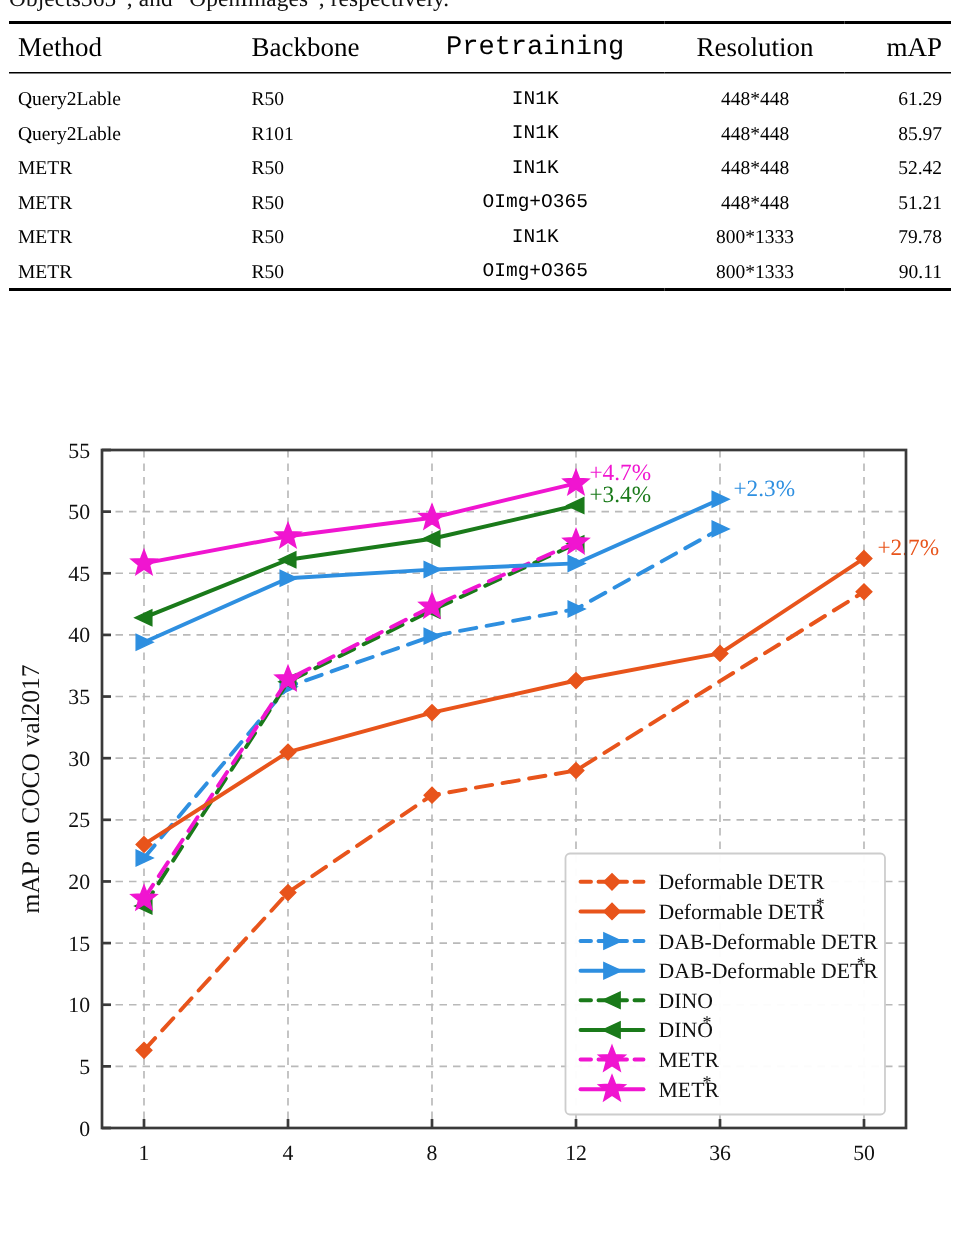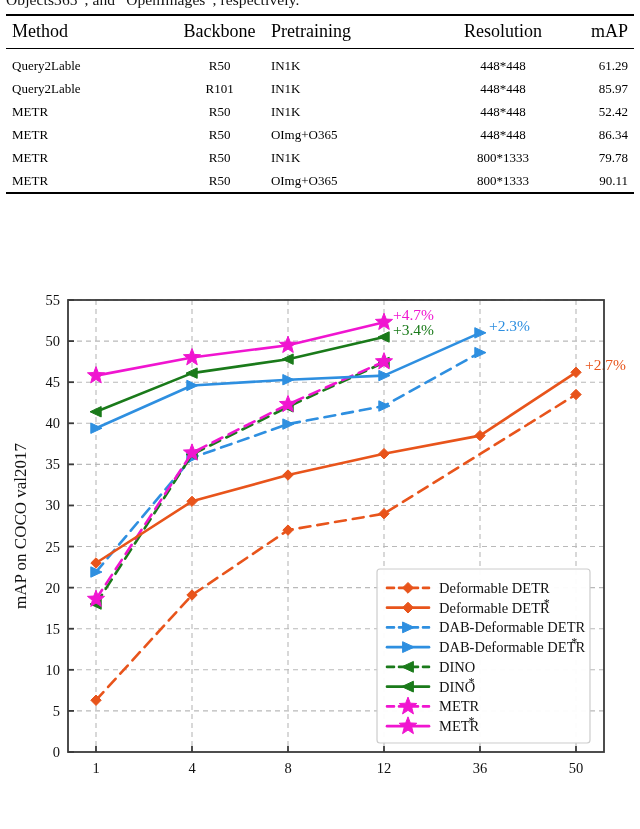--- a/index.html
+++ b/index.html
@@ -19,22 +19,22 @@
   
   .table-wrap{position:absolute;left:6px;top:14px;width:628px;}
   table.tbl{border-collapse:collapse;width:628px;font-size:17px;}
   table.tbl td,table.tbl th{padding:0;font-weight:normal;}
   .rule-top{border-top:2.6px solid #000;}
   .rule-mid{border-top:1.4px solid #000;}
   .rule-bot{border-top:2.6px solid #000;}
   tr.hdr td{padding:5px 0 6px 0;font-size:18px;}
   tr.body-row td{padding:3.5px 0 3.5px 0;font-size:13px;}
   td.c-method{width:160px;text-align:left;padding-left:6px !important;}
-  td.c-backbone{width:104px;text-align:center;font-family:Liberation Serif, serif;}
-  td.c-pretrain{width:176px;}
+  td.c-backbone{width:104px;text-align:left;font-family:Liberation Serif, serif;}
+  td.c-pretrain{width:176px;text-align:center;font-family:Liberation Mono, monospace;}
   td.c-res{width:122px;text-align:center;}
   td.c-map{width:66px;text-align:right;padding-right:6px !important;}
   .bold{font-weight:bold;}
   .spacer-row td{height:5px;padding:0 !important;}
 
   
   .figure{position:absolute;left:0;top:276px;width:640px;height:512px;}
   .plotsvg{display:block;}
 
   
@@ -87,21 +87,21 @@
             <td class="c-backbone">R50</td>
             <td class="c-pretrain">IN1K</td>
             <td class="c-res">448*448</td>
             <td class="c-map">52.42</td>
           </tr>
           <tr class="body-row">
             <td class="c-method">METR</td>
             <td class="c-backbone">R50</td>
             <td class="c-pretrain">OImg+O365</td>
             <td class="c-res">448*448</td>
-            <td class="c-map bold">86.34</td>
+            <td class="c-map bold">51.21</td>
           </tr>
           <tr class="body-row">
             <td class="c-method">METR</td>
             <td class="c-backbone">R50</td>
             <td class="c-pretrain">IN1K</td>
             <td class="c-res">800*1333</td>
             <td class="c-map">79.78</td>
           </tr>
           <tr class="body-row">
             <td class="c-method">METR</td>

